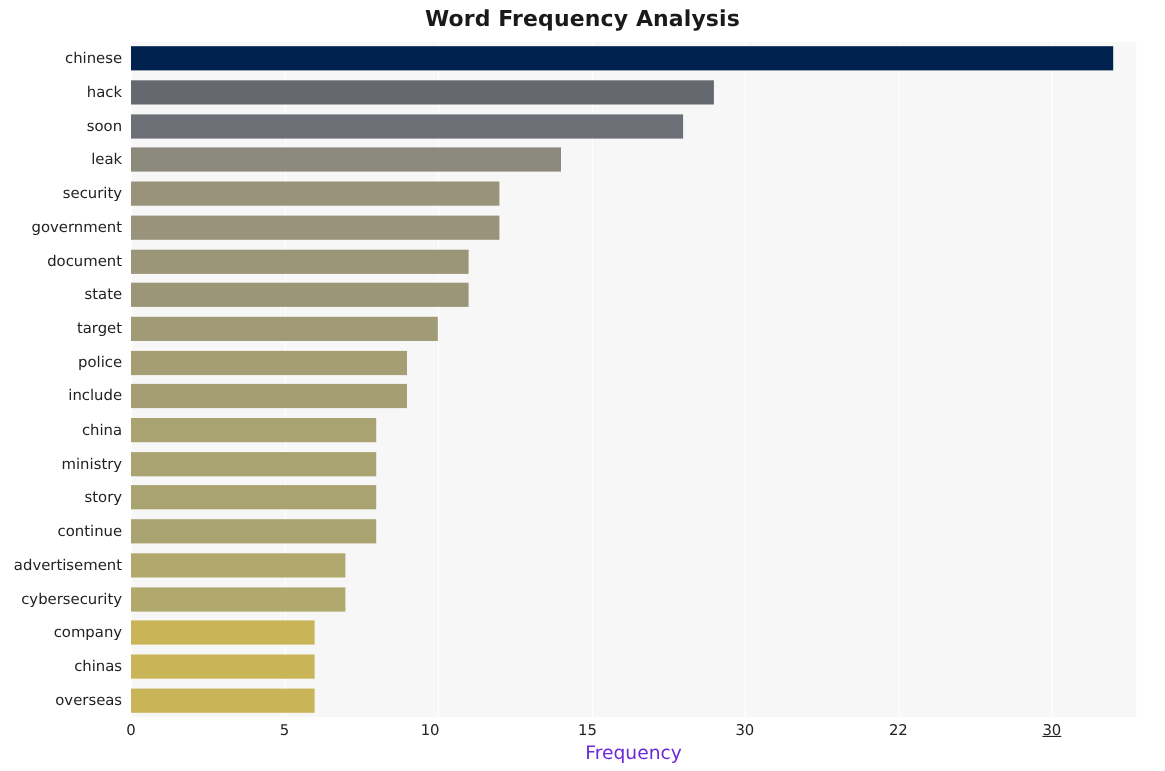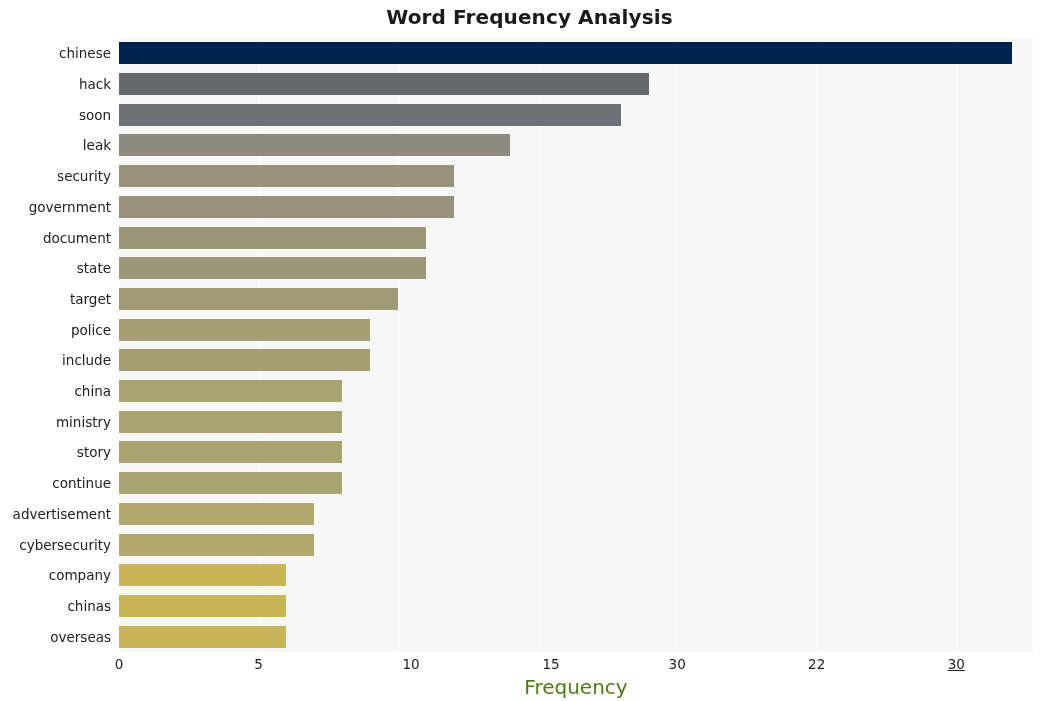--- a/index.html
+++ b/index.html
@@ -96,22 +96,22 @@
     text-align: center;
     font-size: 13.5px;
     color: #222222;
   }
   #x-axis-title {
     position: absolute;
     left: 119px;
     top: 675px;
     width: 914px;
     text-align: center;
-    font-size: 20px;
-    color: #4d7c0f;
+    font-size: 17px;
+    color: #6d28d9;
   }
 </style>
 </head>
 <body>
 
 <div id="figure">
 
   <div id="chart-title">Word Frequency Analysis</div>
 
   <div id="plot-area">
@@ -167,22 +167,22 @@
       <div class="ytick-label" style="top: 468.85px;">advertisement</div>
       <div class="ytick-label" style="top: 499.55px;">cybersecurity</div>
       <div class="ytick-label" style="top: 530.25px;">company</div>
       <div class="ytick-label" style="top: 560.95px;">chinas</div>
       <div class="ytick-label" style="top: 591.65px;">overseas</div>
     </div>
 
   <div id="x-axis">
       <div class="xtick-label" style="left: 0px;">0</div>
       <div class="xtick-label" style="left: 139.542px;">5</div>
-      <div class="xtick-label" style="left: 292px;">10</div>
-      <div class="xtick-label" style="left: 432px;">15</div>
+      <div class="xtick-label" style="left: 272px;">10</div>
+      <div class="xtick-label" style="left: 415px;">15</div>
       <div class="xtick-label" style="left: 558.168px;">30</div>
       <div class="xtick-label" style="left: 697.71px;">22</div>
       <div class="xtick-label" style="left: 837.252px; text-decoration: underline;">30</div>
     </div>
 
   <div id="x-axis-title">Frequency</div>
 
 </div>
 
 </body></html>

